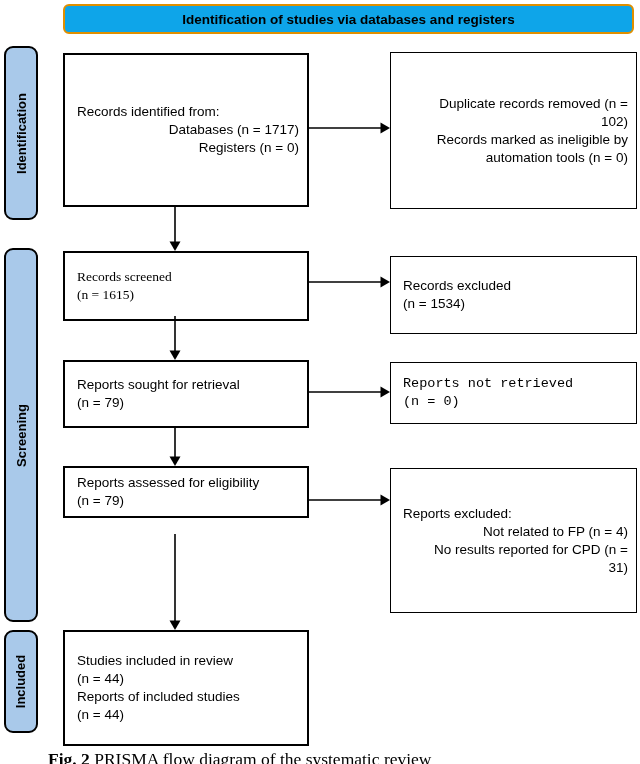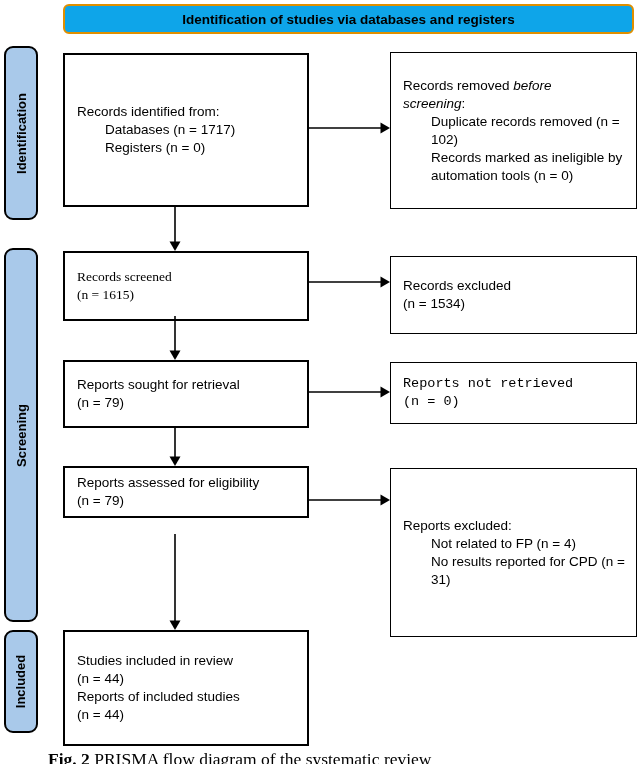--- a/index.html
+++ b/index.html
@@ -54,24 +54,24 @@
   .col-left  { left: 63px;  width: 246px; }
   .col-right { left: 390px; width: 247px; }
 
   .box-records-identified { top: 53px;  height: 154px; }
   .box-records-removed    { top: 52px;  height: 157px; }
   .box-records-screened   { top: 251px; height: 70px; font-family: Liberation Serif, serif; }
   .box-records-excluded   { top: 256px; height: 78px; }
   .box-reports-sought     { top: 360px; height: 68px; }
   .box-reports-notretr    { top: 362px; height: 62px; font-family: Liberation Mono, monospace; }
   .box-reports-assessed   { top: 466px; height: 52px; }
-  .box-reports-excluded   { top: 468px; height: 169px; }
+  .box-reports-excluded   { top: 468px; height: 145px; }
   .box-studies-included   { top: 630px; height: 116px; }
 
-  .indent { margin-left: 28px; }
+  .indent { margin-left: 28px; text-align: right; }
   .title-wrap { max-width: 188px; }
 
   .arrows {
     position: absolute; left: 0; top: 0;
     width: 640px; height: 764px;
     pointer-events: none;
   }
   .arrows line { stroke: #000; stroke-width: 1.6; }
   .arrows polygon { fill: #000; }
 
@@ -125,21 +125,20 @@
   </div>
 
   <div class="box col-left box-studies-included">
     <div>Studies included in review</div>
     <div>(n = 44)</div>
     <div>Reports of included studies</div>
     <div>(n = 44)</div>
   </div>
 
   <div class="box thin col-right box-records-removed">
-    <div class="title-wrap"><span>Records removed </span><i>before screening</i><span>:</span></div>
     <div class="indent">Duplicate records removed (n = 102)</div>
     <div class="indent">Records marked as ineligible by automation tools (n = 0)</div>
   </div>
 
   <div class="box thin col-right box-records-excluded">
     <div>Records excluded</div>
     <div>(n = 1534)</div>
   </div>
 
   <div class="box thin col-right box-reports-notretr">

